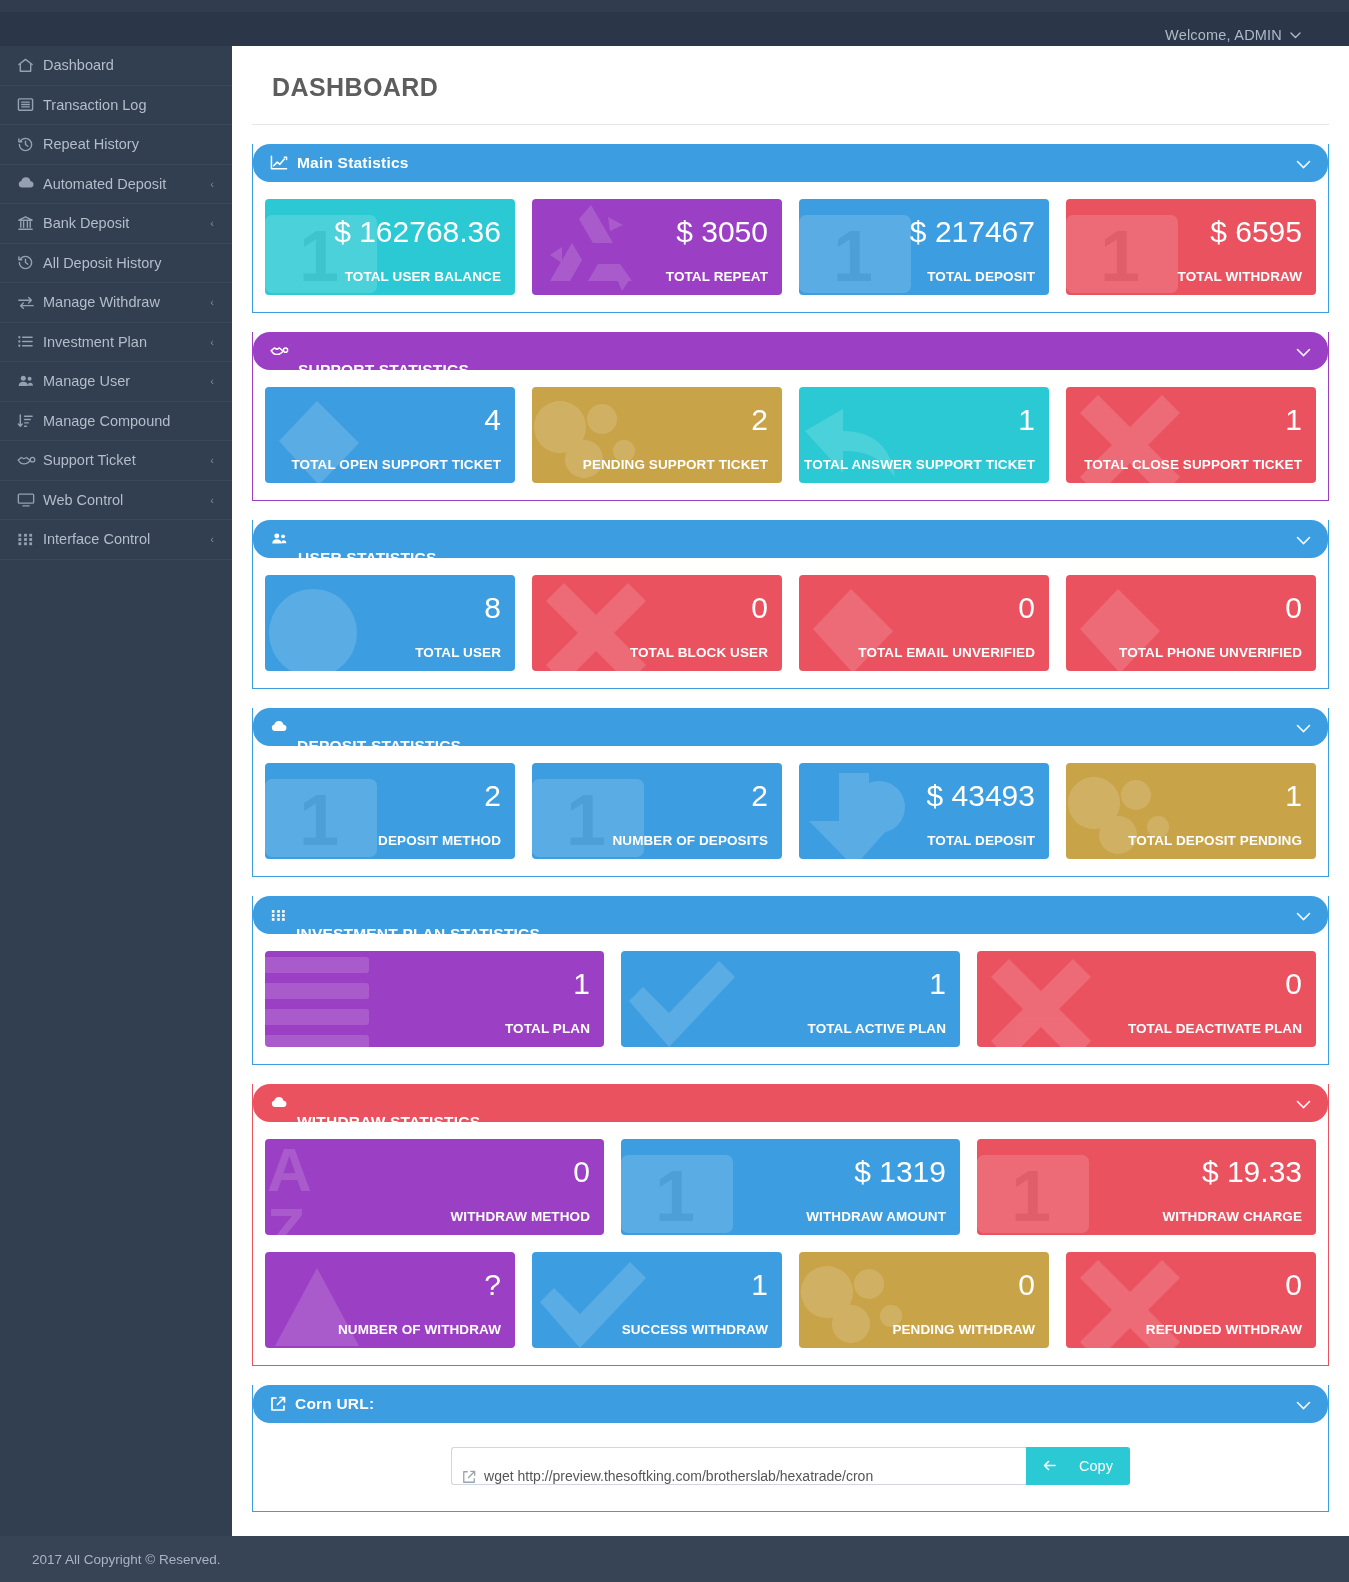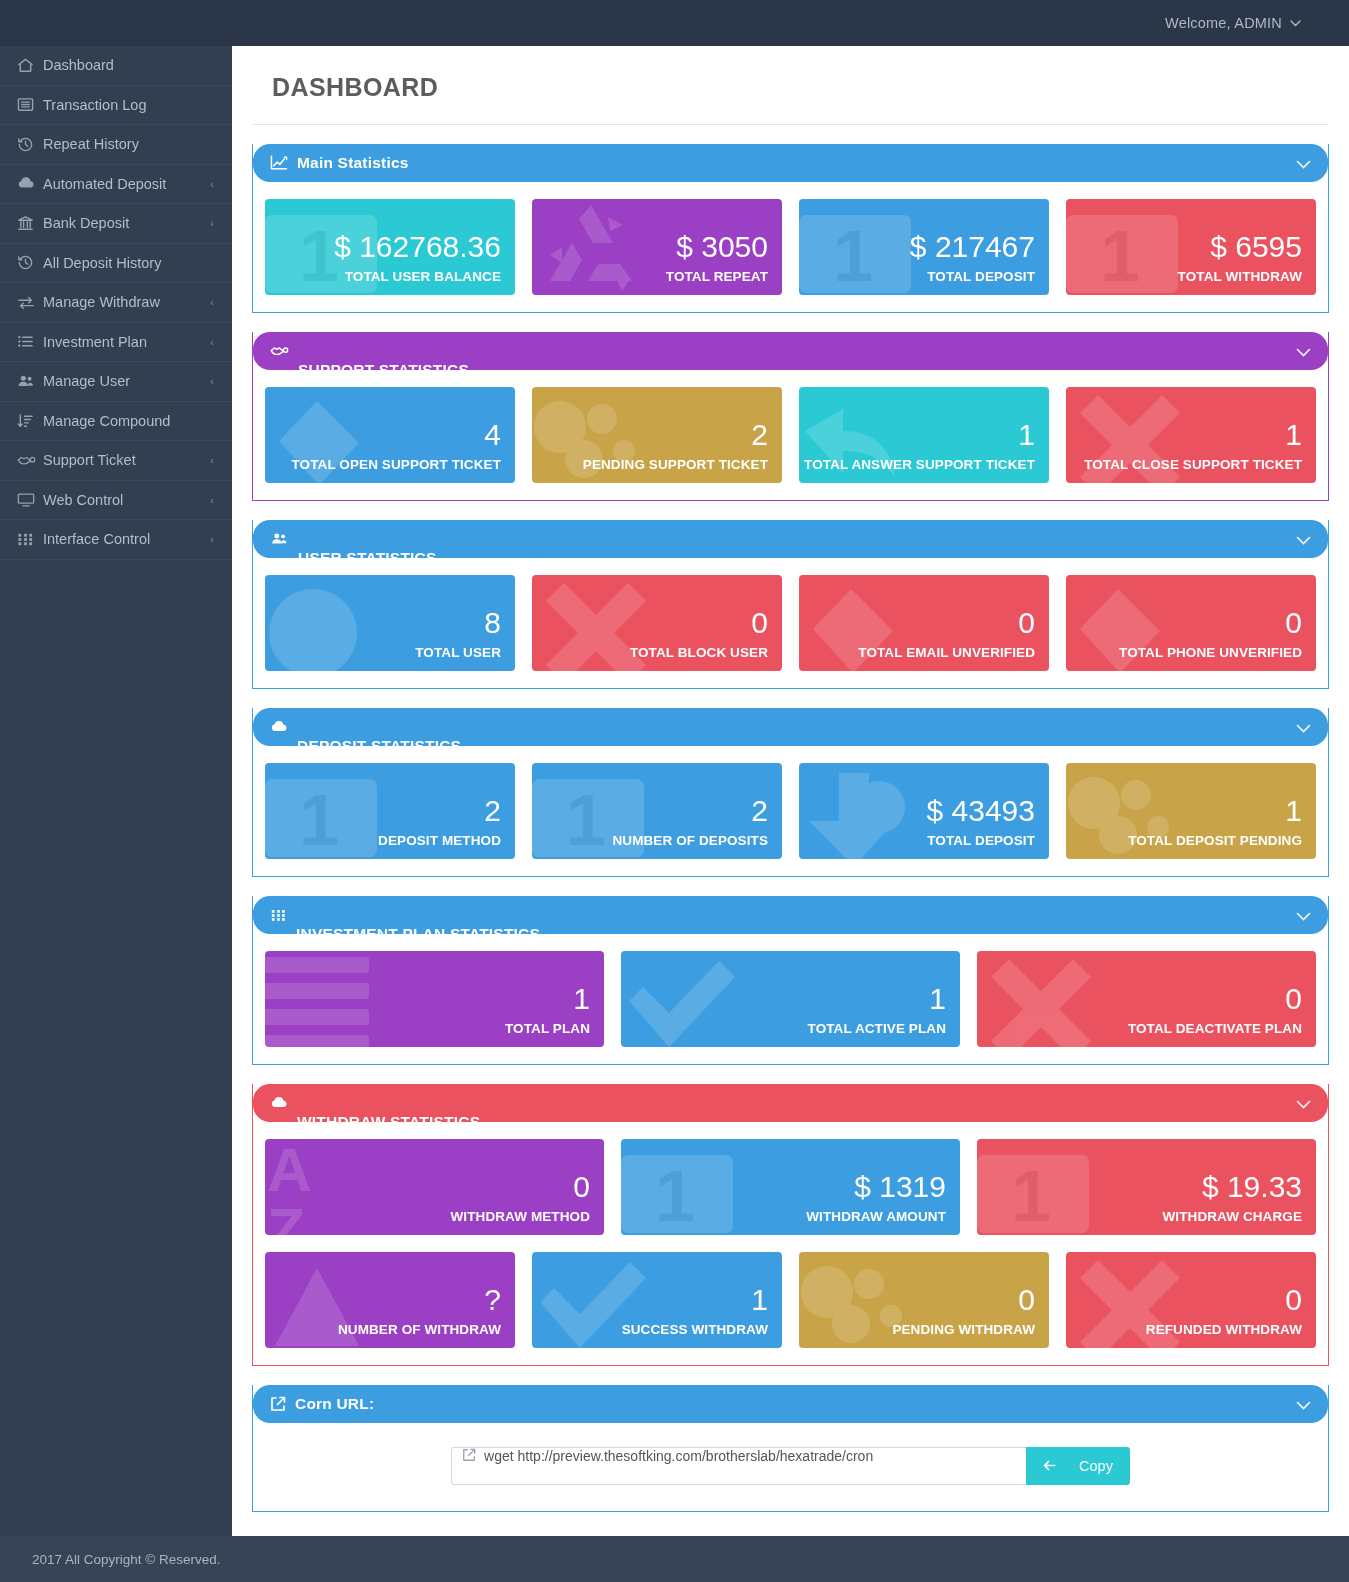--- a/index.html
+++ b/index.html
@@ -5,21 +5,21 @@
   * { box-sizing: border-box; margin: 0; padding: 0; }
   html, body {
     width: 1349px;
     height: 1582px;
     background: #2f3d4e;
     font-family: "Liberation Sans", sans-serif;
     overflow: hidden;
   }
   
   #topbar {
-    position: absolute; top: 0; left: 0;
+    position: absolute; top: 12px; left: 0;
     width: 1349px; height: 46px;
     background: #2b3648;
     display: flex; align-items: center; justify-content: flex-end;
   }
   #welcome {
     color: #aeb9c7; font-size: 14.5px;
     padding-right: 48px; letter-spacing: .2px;
     display: flex; align-items: center; gap: 8px; cursor: pointer;
   }
   #welcome .chev { font-size: 11px; color: #aeb9c7; }
@@ -127,21 +127,21 @@
     cursor: pointer;
   }
   .tile .val {
     font-size: 30px; font-weight: 300;
     line-height: 1; position: relative; z-index: 2;
     white-space: nowrap;
   }
   .tile .cap {
     font-size: 13.5px; font-weight: bold;
     text-transform: uppercase; letter-spacing: .1px;
-    margin-top: 7px; position: relative; z-index: 2;
+    margin-top: 22px; position: relative; z-index: 2;
     white-space: nowrap;
   }
   .tile .bgico {
     position: absolute; left: -6px; bottom: -22px;
     z-index: 1; opacity: .15; pointer-events: none;
   }
   .tile .bgico svg { display: block; }
 
   .c-teal   { background: #2bc9d4; }
   .c-purple { background: #9b3fc4; }
@@ -153,21 +153,21 @@
   .corn-body {
     padding: 24px 12px 26px 12px;
     display: flex; justify-content: center;
   }
   .corn-group { display: flex; align-items: stretch; }
   .corn-input {
     width: 575px; height: 38px;
     border: 1px solid #d2d6de;
     border-right: none;
     border-radius: 3px 0 0 3px;
-    display: flex; align-items: flex-start; gap: 8px;
+    display: flex; align-items: flex-end; gap: 8px;
     padding: 0 10px;
     background: #fff;
     font-size: 14px; color: #555;
   }
   .corn-input .lnk-ico { color: #9aa3ad; display:flex; }
   .copy-btn {
     background: #2bc9d4; color: #fff;
     border: none; border-radius: 0 3px 3px 0;
     padding: 0 17px; height: 38px;
     font-size: 14.5px; font-family: inherit;

